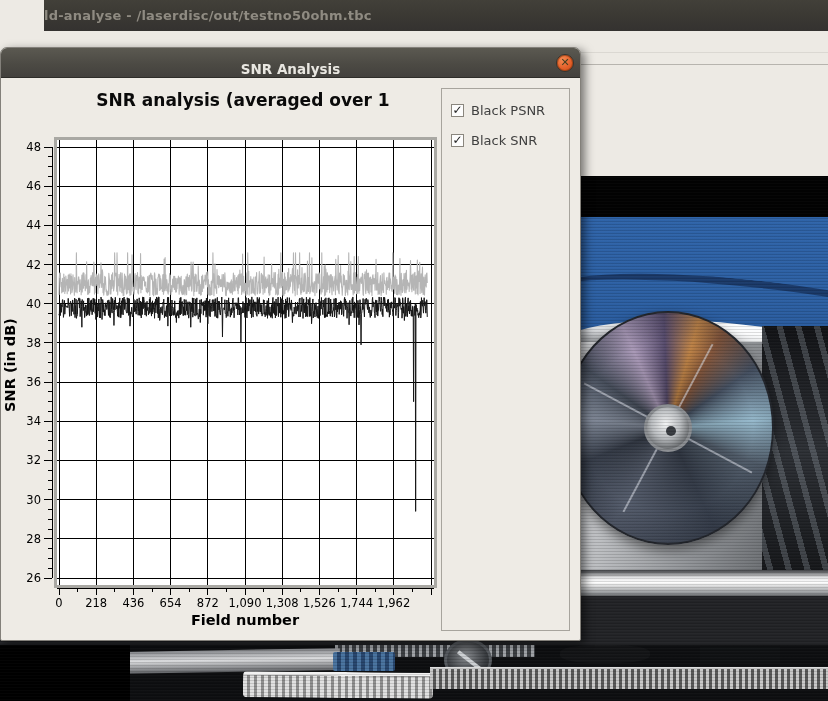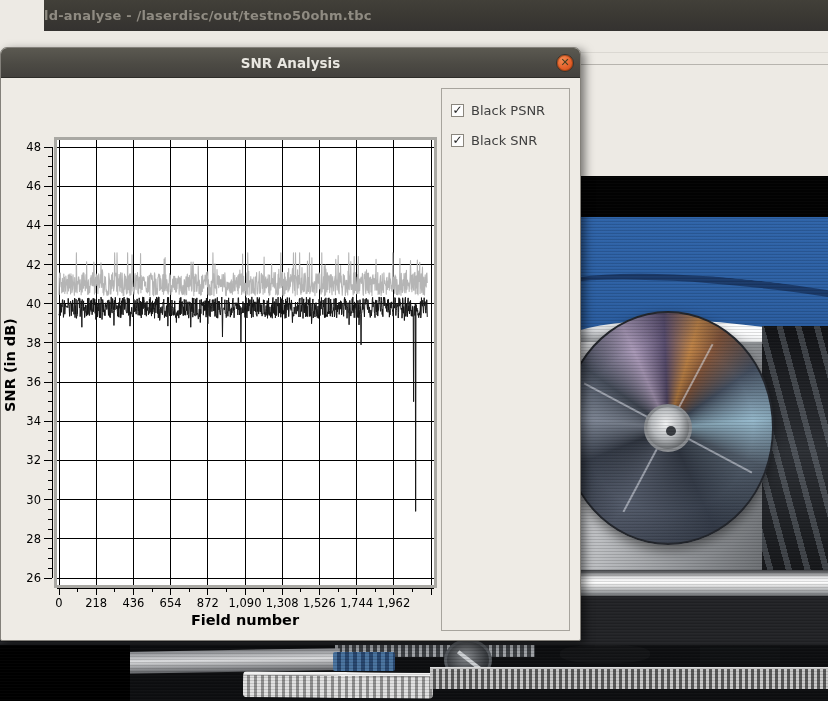--- a/index.html
+++ b/index.html
@@ -69,21 +69,21 @@
   .v-blob2{position:absolute;left:700px;top:2px;width:80px;height:16px;background:#101214;}
   .v-black-left{position:absolute;left:0;top:469px;width:130px;height:56px;background:#000;}
   
   #dialog{position:absolute;left:0;top:47px;width:581px;height:594px;background:#eeebe5;
     border:1px solid #83807a;border-radius:7px 7px 2px 2px;
     box-shadow:4px 3px 10px rgba(0,0,0,.5);z-index:5;}
   #dialog-titlebar{position:absolute;left:0;top:0;width:100%;height:30px;
     background:linear-gradient(180deg,#5b5951 0%,#4c4a44 55%,#43413d 100%);
     background:linear-gradient(180deg,#5b5951 0%,#4c4a44 55%,#43413d 100%);
     border-bottom:1px solid #2e2d29;border-radius:6px 6px 0 0;
-    display:flex;align-items:center;justify-content:center;}
+    display:flex;align-items:flex-end;justify-content:center;}
   #dialog-title{color:#e9e7e1;font-size:13.5px;font-weight:bold;}
   #close-btn{position:absolute;right:6px;top:6px;width:18px;height:18px;border-radius:50%;
     border:1px solid #35332e;cursor:pointer;
     background:radial-gradient(circle at 35% 30%,#f58a52 0%,#e4602a 55%,#c94b17 100%);
     box-shadow:inset 0 0 0 1px rgba(130,50,5,.55);
     display:flex;align-items:center;justify-content:center;}
   #close-glyph{color:#463e20;font-size:11px;font-weight:bold;line-height:1;margin-top:-1px;}
   #chart-title{position:absolute;left:20px;top:41px;width:444px;text-align:center;
     font-size:17px;font-weight:bold;color:#0a0a0a;line-height:22px;}
   #chart-svg{position:absolute;left:0;top:85px;}
@@ -144,20 +144,21 @@
 
   <div id="dialog">
     <div id="dialog-titlebar">
       <span id="dialog-title">SNR Analysis</span>
       <div id="close-btn">
         <span id="close-glyph">✕</span>
       </div>
     </div>
 
     <div id="chart-title">
+      <div>SNR analysis (averaged over 1</div>
     </div>
 
     <svg id="chart-svg" width="440" height="506" viewBox="0 0 440 506">
       <g id="plot-layer">
           <rect x="53" y="4" width="383" height="451" fill="#ffffff"></rect>
           <line x1="58" y1="6" x2="58" y2="453" stroke="#000" stroke-width="1" shape-rendering="crispEdges"></line>
           <line x1="95.2" y1="6" x2="95.2" y2="453" stroke="#000" stroke-width="1" shape-rendering="crispEdges"></line>
           <line x1="132.4" y1="6" x2="132.4" y2="453" stroke="#000" stroke-width="1" shape-rendering="crispEdges"></line>
           <line x1="169.6" y1="6" x2="169.6" y2="453" stroke="#000" stroke-width="1" shape-rendering="crispEdges"></line>
           <line x1="206.8" y1="6" x2="206.8" y2="453" stroke="#000" stroke-width="1" shape-rendering="crispEdges"></line>

